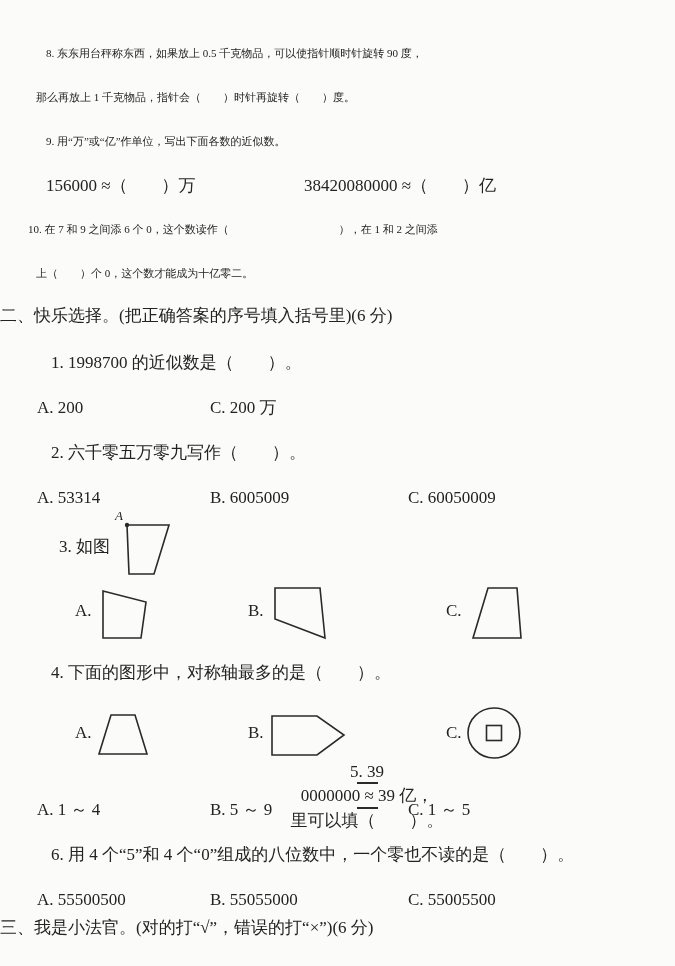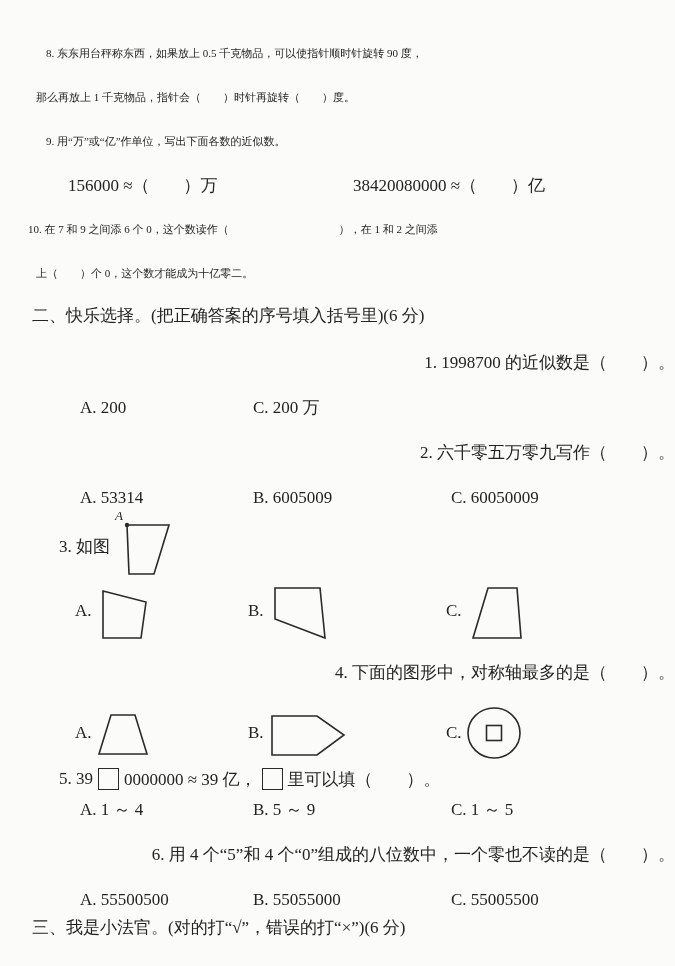--- a/index.html
+++ b/index.html
@@ -8,43 +8,43 @@
     background:#fbfbf9;
     color:#232323;
     font-family:"Liberation Serif","DejaVu Serif",serif;
     overflow:hidden;
   }
   .page { padding-top:26px; width:675px; }
   .ln { font-size:11px; line-height:33px; white-space:nowrap; }
   .m-num  { margin-left:46px; }
   .m-num10{ margin-left:28px;font-family:Liberation Serif, serif; }
   .m-cont { margin-left:36px; }
-  .m-sub  { margin-left:51px;text-align:right; }
+  .m-sub  { margin-left:51px; }
   .m-head { margin-left:32px; }
-  .sec-head { font-size:17px; line-height:30px;padding-left:32px; }
+  .sec-head { font-size:17px; line-height:30px; }
   .qline { font-size:17px; line-height:29px; white-space:nowrap; }
-  .q9row { display:flex; margin-left:68px; font-size:17px; line-height:33px;gap:27px; }
+  .q9row { display:flex; margin-left:46px; font-size:17px; line-height:33px; }
   .q9row .p1 { width:258px; }
-  .opts { display:flex; margin-left:80px; font-size:17px; line-height:27px; white-space:nowrap;align-items:flex-end; }
+  .opts { display:flex; margin-left:37px; font-size:17px; line-height:27px; white-space:nowrap;align-items:flex-end; }
   .opts .c1 { width:173px; }
   .opts .c2 { width:198px; }
   
   .q3row { display:flex; align-items:center; margin-left:59px; height:70px; font-size:17px; white-space:nowrap; }
   .q3fig { position:relative; width:60px; height:70px; margin:0 3px; }
   .q3fig svg { position:absolute; left:0; bottom:1px; }
   .ptlabel { position:absolute; left:2px; top:-2px; font-style:italic; font-size:13px; line-height:13px; }
   
   .figopts { display:flex; align-items:center; margin-left:75px; height:60px; font-size:17px; }
   .figopts .cell1 { width:173px; display:flex; align-items:center; }
   .figopts .cell2 { width:198px; display:flex; align-items:center; }
   .figopts .cell3 { display:flex; align-items:center; }
   .figopts .lbl { margin-right:4px; }
   .q4row { height:58px; }
   
-  .q5row { display:flex; align-items:center; margin-left:59px; height:34px; font-size:17px; white-space:nowrap; }
+  .q5row { display:flex; align-items:center; margin-left:59px; height:34px; font-size:17px; white-space:nowrap;flex-direction:column; }
   .sqbox { width:19px; height:20px; border:1.6px solid #2a2a2a; display:inline-block; margin:0 5px; background:transparent; }
   svg.fig path, svg.fig circle, svg.fig ellipse, svg.fig rect { fill:none; stroke:#2a2a2a; stroke-width:1.6; }
   svg.fig circle.dot { fill:#2a2a2a; stroke:none; }
 </style>
 </head>
 <body>
 
 <div class="page">
 
   <section>

